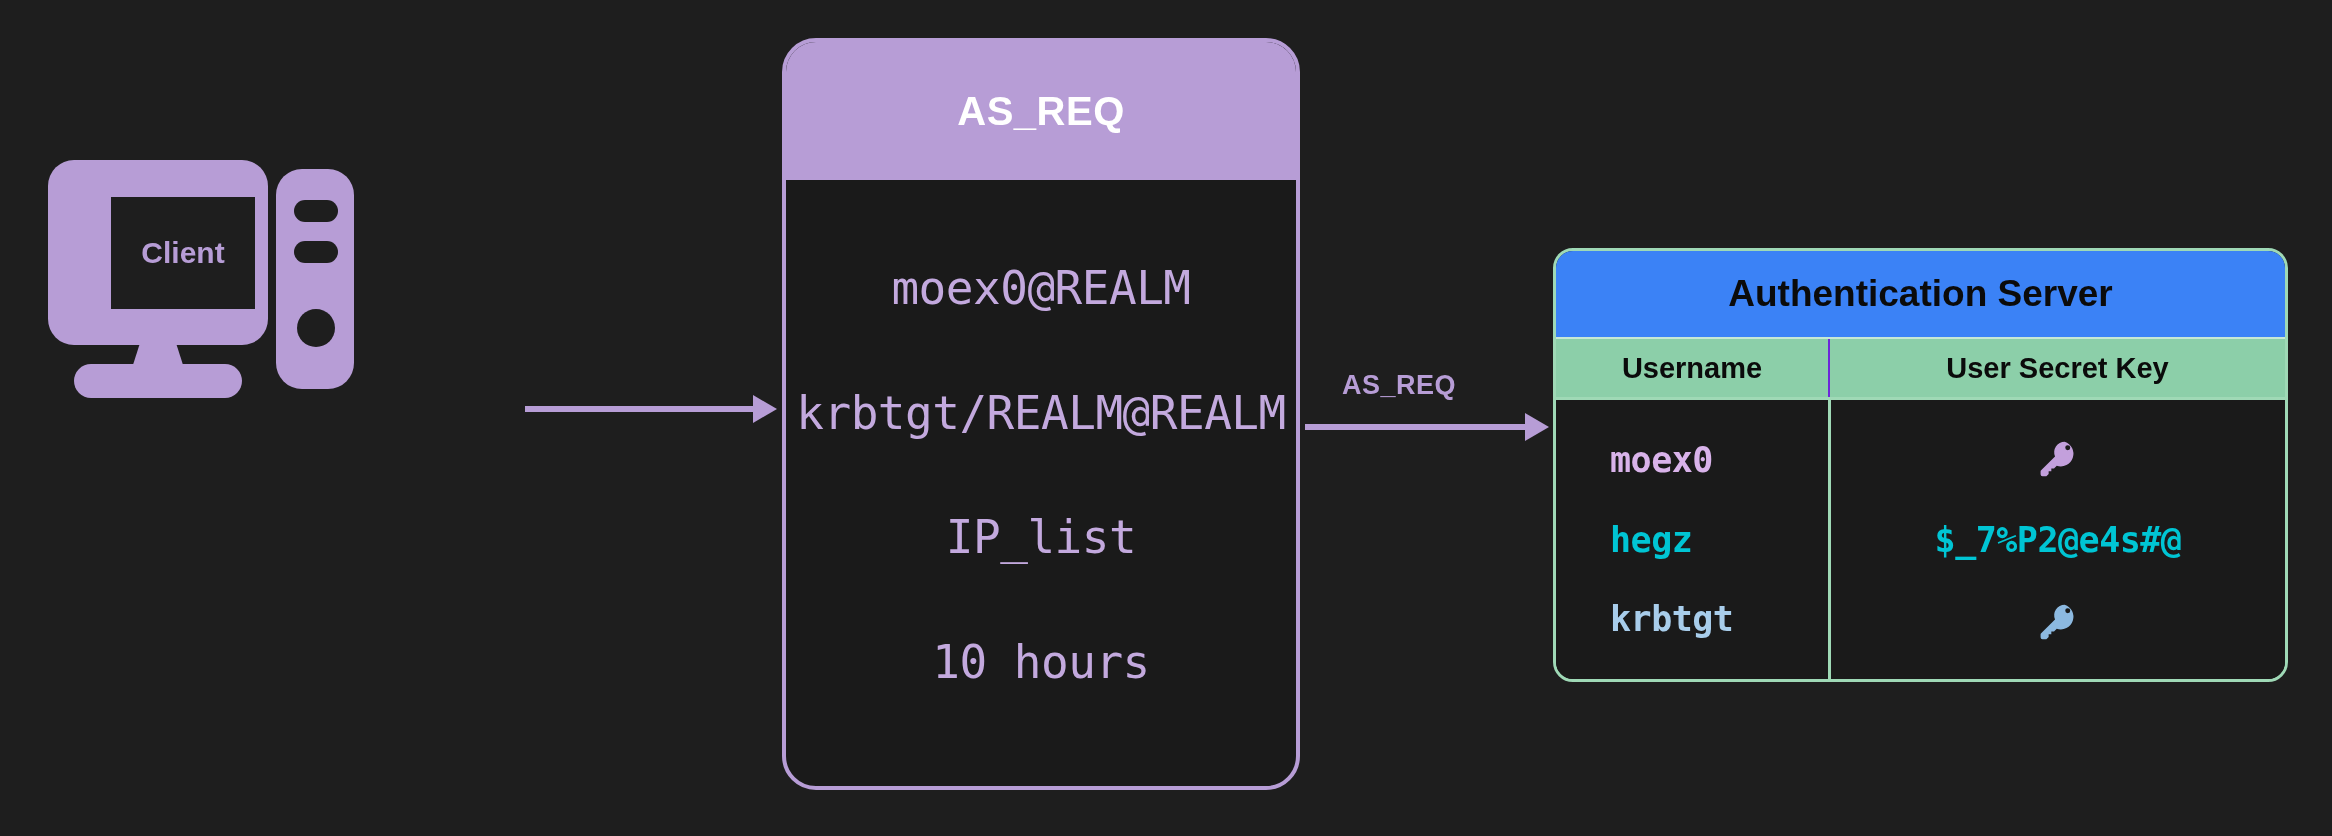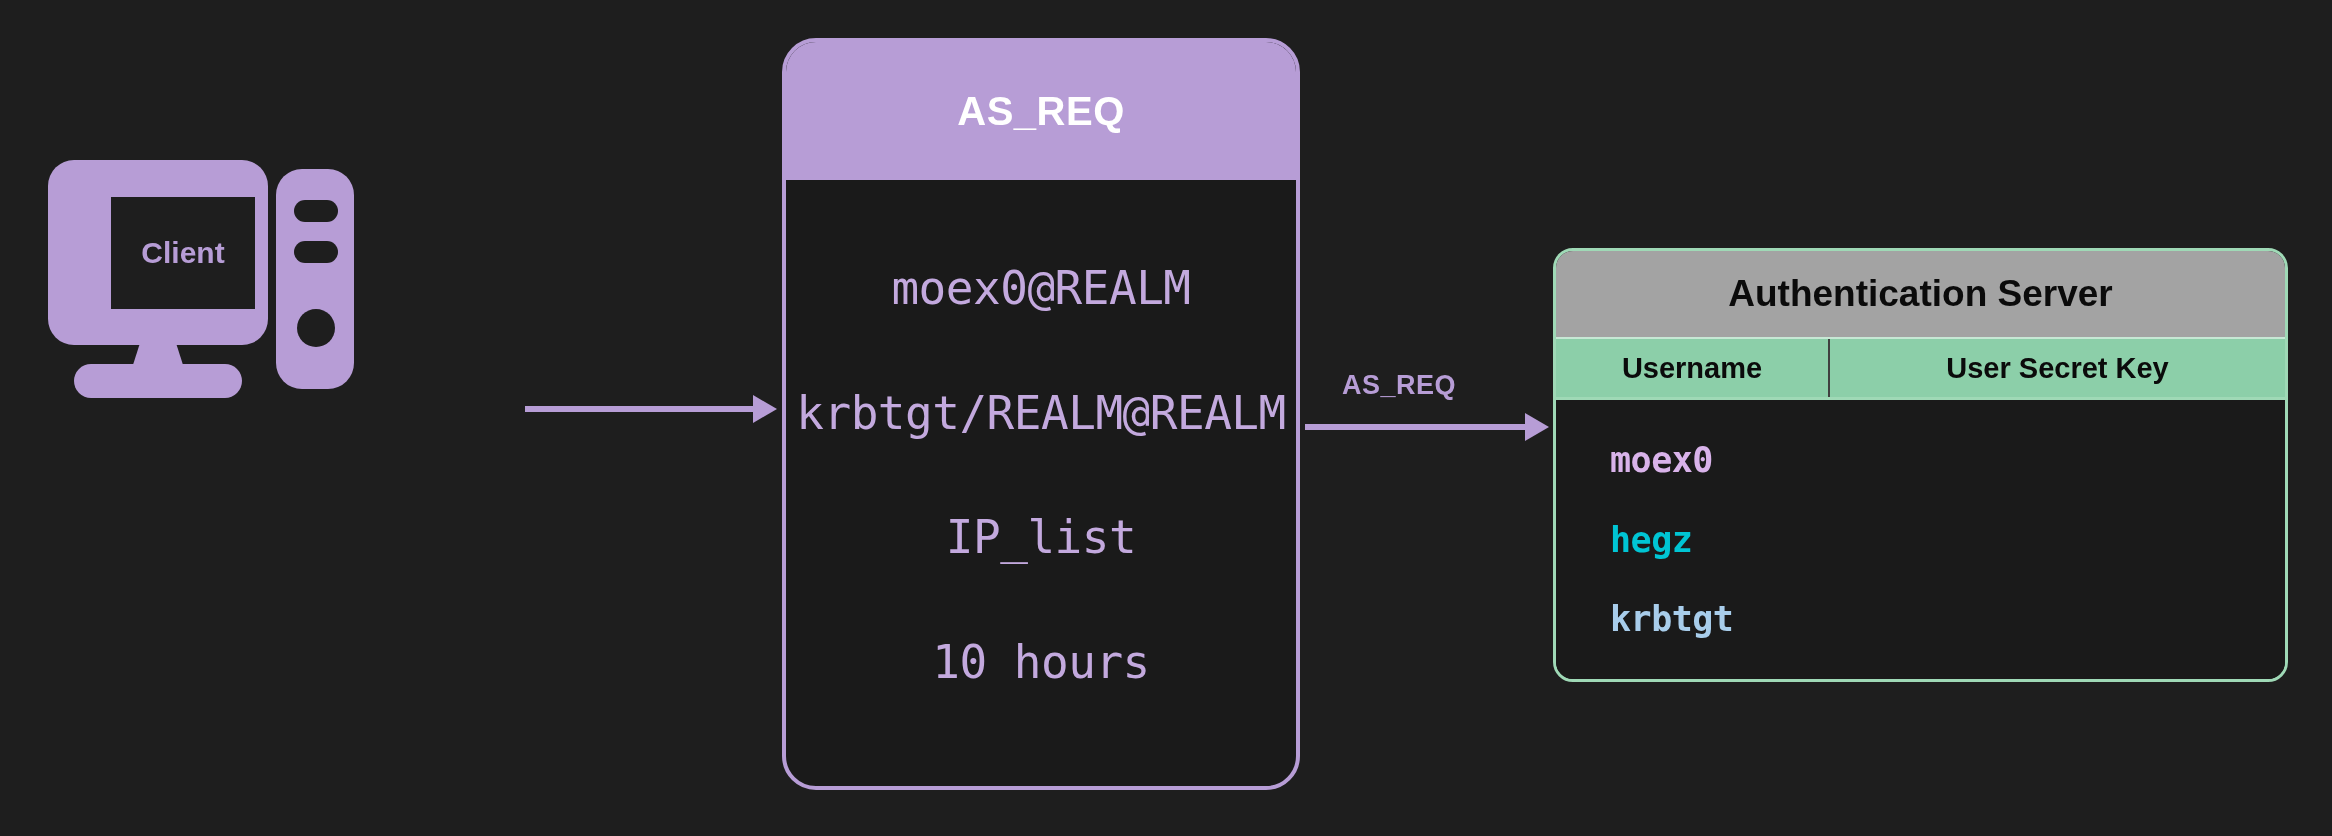--- a/index.html
+++ b/index.html
@@ -197,21 +197,21 @@
     border-radius: 20px;
     box-sizing: border-box;
     background: #1a1a1a;
     overflow: hidden;
     display: flex;
     flex-direction: column;
   }
   #auth-server-title {
     flex: 0 0 auto;
     height: 86px;
-    background: #a3a3a3;
+    background: #3b82f6;
     display: flex;
     align-items: center;
     justify-content: center;
   }
   #auth-server-title span {
     color: #0b0b0b;
     font-size: 37px;
     font-weight: bold;
     font-family: "Liberation Sans", sans-serif;
   }
@@ -225,21 +225,21 @@
   #auth-server-colhead > div {
     display: flex;
     align-items: center;
     justify-content: center;
     color: #0b0b0b;
     font-size: 29px;
     font-weight: bold;
     font-family: "Liberation Sans", sans-serif;
   }
   .col-user { width: 272px; flex: 0 0 272px; }
-  .col-key  { flex: 1 1 auto; border-left: 2px solid #404040; }
+  .col-key  { flex: 1 1 auto; border-left: 2px solid #6d28d9; }
 
   #auth-server-rows {
     flex: 1 1 auto;
     display: flex;
     background: #1a1a1a;
     border-top: 3px solid #9fd9b6;
   }
   #rows-usernames {
     width: 272px;
     flex: 0 0 272px;
@@ -319,14 +319,31 @@
   <div id="auth-server-colhead">
     <div class="col-user">Username</div>
     <div class="col-key">User Secret Key</div>
   </div>
   <div id="auth-server-rows">
     <div id="rows-usernames">
       <div class="username-cell" style="color: rgb(217, 179, 234);">moex0</div>
       <div class="username-cell" style="color: rgb(0, 197, 212);">hegz</div>
       <div class="username-cell" style="color: rgb(168, 205, 235);">krbtgt</div>
     </div>
+    <div id="rows-keys">
+      <div class="secretkey-cell">
+        <span>
+          <svg class="key-icon-svg" width="46" height="46" viewBox="0 0 24 24">
+            <path d="M15.5 3.5a5.5 5.5 0 0 0-5.06 7.66L3.2 18.36a1 1 0 0 0-.29.71v1.43a1 1 0 0 0 1 1h1.6a1 1 0 0 0 .71-.29l.9-.9v-1.4h1.4v-1.4h1.4l1.43-1.43A5.5 5.5 0 1 0 15.5 3.5zm1.6 4.4a1.3 1.3 0 1 1 0-2.6 1.3 1.3 0 0 1 0 2.6z" fill="#c3a0dc"></path>
+          </svg>
+        </span>
+      </div>
+      <div class="secretkey-cell" style="color:#00c5d4;">$_7%P2@e4s#@</div>
+      <div class="secretkey-cell">
+        <span>
+          <svg class="key-icon-svg" width="46" height="46" viewBox="0 0 24 24">
+            <path d="M15.5 3.5a5.5 5.5 0 0 0-5.06 7.66L3.2 18.36a1 1 0 0 0-.29.71v1.43a1 1 0 0 0 1 1h1.6a1 1 0 0 0 .71-.29l.9-.9v-1.4h1.4v-1.4h1.4l1.43-1.43A5.5 5.5 0 1 0 15.5 3.5zm1.6 4.4a1.3 1.3 0 1 1 0-2.6 1.3 1.3 0 0 1 0 2.6z" fill="#8cb9e0"></path>
+          </svg>
+        </span>
+      </div>
+    </div>
   </div>
 </div>
 
 </body></html>

